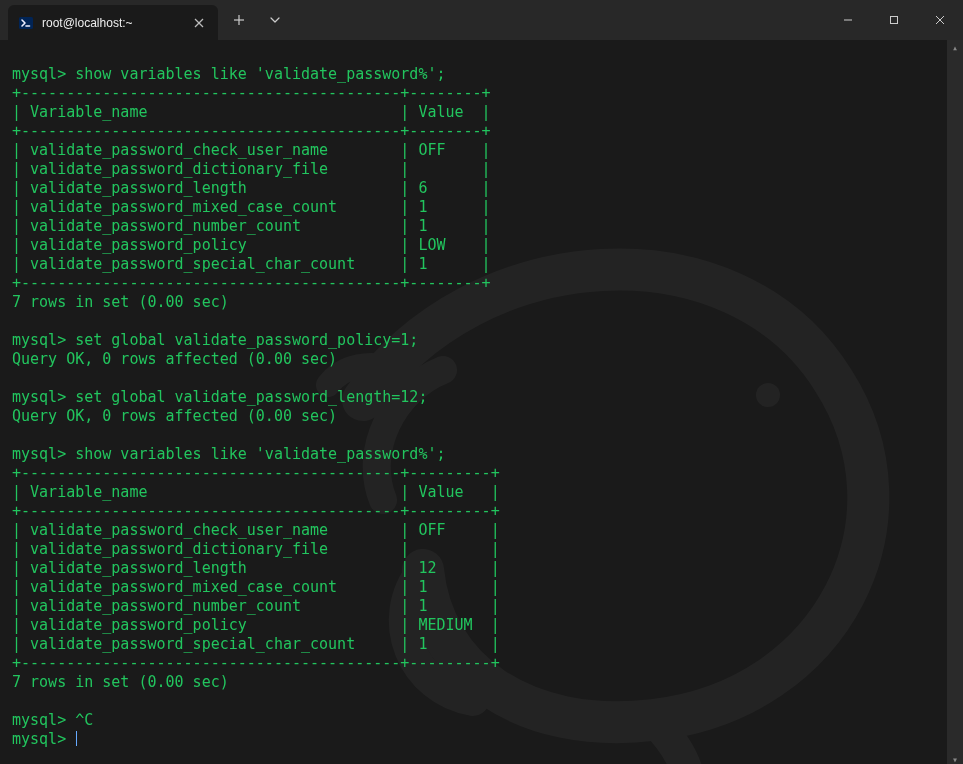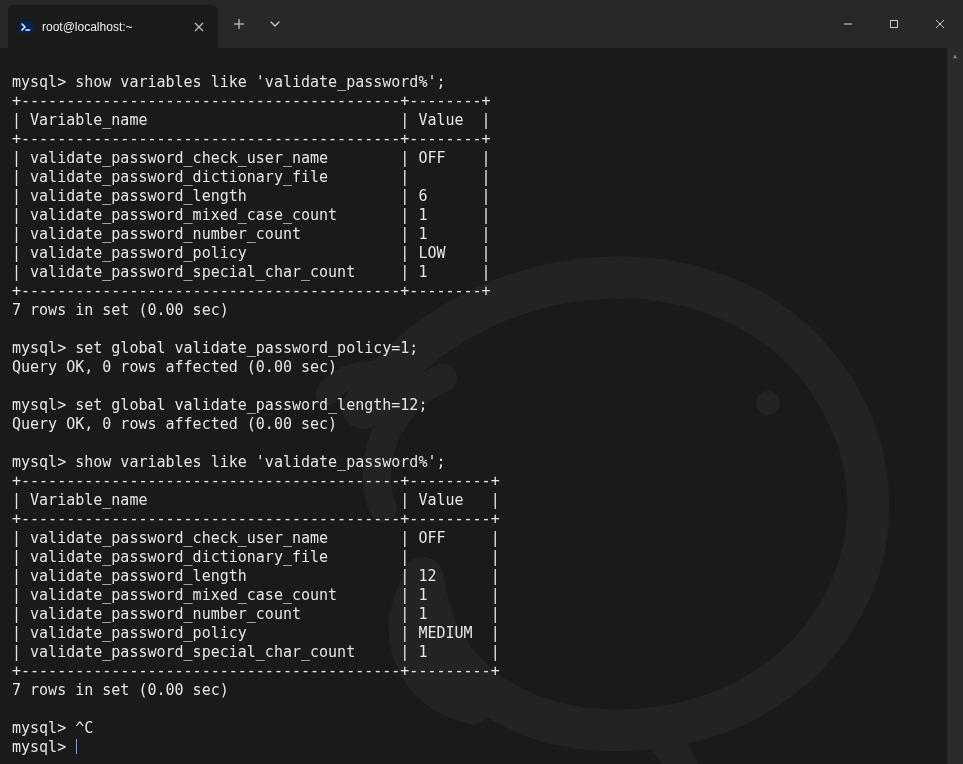--- a/index.html
+++ b/index.html
@@ -7,21 +7,21 @@
     padding: 0;
     width: 963px;
     height: 764px;
     font-family: "Consolas", "Menlo", "Courier New", monospace;
     background: #1a1a1a;
     overflow: hidden;
     position: relative;
   }
   
   .titlebar {
-    height: 48px;
+    height: 40px;
     background: #282828;
     display: flex;
     align-items: stretch;
     color: #ddd;
     font-size: 12px;
     user-select: none;
   }
   .tab {
     display: flex;
     align-items: center;
@@ -94,21 +94,21 @@
     opacity: 0.18;
     color: #4d4d4d;
     pointer-events: none;
   }
   .terminal {
     position: absolute;
     inset: 0;
     padding: 10px 0 10px 12px;
     font-size: 15px;
     line-height: 19px;
-    color: #e5e5e5;
+    color: #22c55e;
     white-space: pre;
     letter-spacing: 0;
     overflow-y: auto;
   }
   .scrollbar {
     position: absolute;
     top: 0;
     right: 0;
     width: 16px;
     height: 100%;

